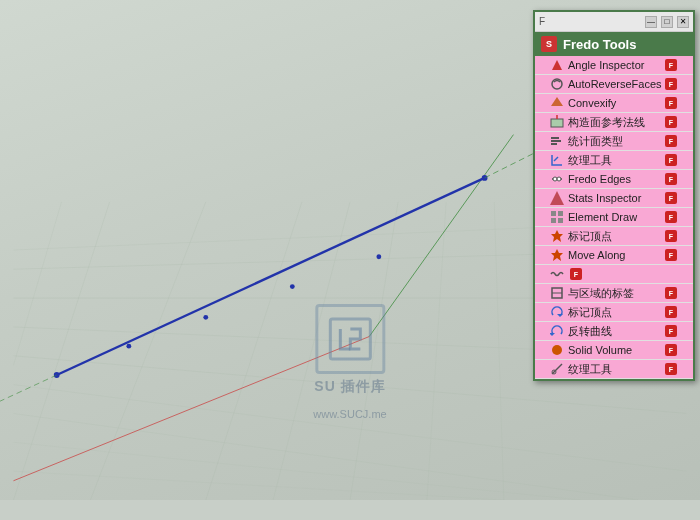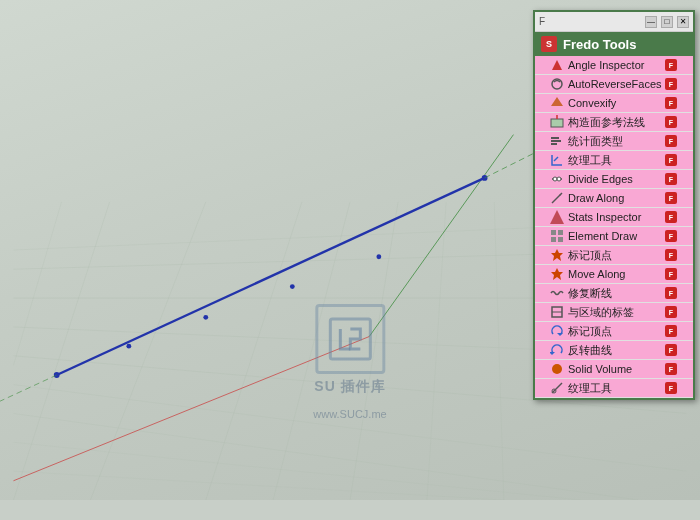--- a/index.html
+++ b/index.html
@@ -307,36 +307,21 @@
         </div>
       </div>
       <div class="menu-item">
         <div class="menu-item-icon">
           <svg width="14" height="14" viewBox="0 0 14 14">
             <line x1="2" y1="7" x2="12" y2="7" stroke="#555" stroke-width="1.5"></line>
             <circle cx="5" cy="7" r="2" fill="white" stroke="#555" stroke-width="1"></circle>
             <circle cx="9" cy="7" r="2" fill="white" stroke="#555" stroke-width="1"></circle>
           </svg>
         </div>
-        <span class="menu-item-label">Divide Edges</span>
-        <div class="menu-item-badge">
-          <svg width="14" height="14" viewBox="0 0 14 14">
-    <rect x="1" y="1" width="12" height="12" rx="2" fill="#cc2222"></rect>
-    <text x="7" y="10" text-anchor="middle" fill="white" font-size="7" font-weight="bold">F</text>
-  </svg>
-        </div>
-      </div>
-      <div class="menu-item">
-        <div class="menu-item-icon">
-          <svg width="14" height="14" viewBox="0 0 14 14">
-            <line x1="2" y1="12" x2="12" y2="2" stroke="#555" stroke-width="1.5"></line>
-            <polygon points="12,2 9,4 10,5" fill="#555"></polygon>
-          </svg>
-        </div>
-        <span class="menu-item-label">Draw Along</span>
+        <span class="menu-item-label">Fredo Edges</span>
         <div class="menu-item-badge">
           <svg width="14" height="14" viewBox="0 0 14 14">
     <rect x="1" y="1" width="12" height="12" rx="2" fill="#cc2222"></rect>
     <text x="7" y="10" text-anchor="middle" fill="white" font-size="7" font-weight="bold">F</text>
   </svg>
         </div>
       </div>
       <div class="menu-item">
         <div class="menu-item-icon">
           <svg width="14" height="14" viewBox="0 0 14 14">
@@ -395,21 +380,20 @@
     <text x="7" y="10" text-anchor="middle" fill="white" font-size="7" font-weight="bold">F</text>
   </svg>
         </div>
       </div>
       <div class="menu-item">
         <div class="menu-item-icon">
           <svg width="14" height="14" viewBox="0 0 14 14">
             <path d="M1,7 Q3,4 5,7 Q7,10 9,7 Q11,4 13,7" fill="none" stroke="#555" stroke-width="1.5"></path>
           </svg>
         </div>
-        <span class="menu-item-label">修复断线</span>
         <div class="menu-item-badge">
           <svg width="14" height="14" viewBox="0 0 14 14">
     <rect x="1" y="1" width="12" height="12" rx="2" fill="#cc2222"></rect>
     <text x="7" y="10" text-anchor="middle" fill="white" font-size="7" font-weight="bold">F</text>
   </svg>
         </div>
       </div>
       <div class="menu-item">
         <div class="menu-item-icon">
           <svg width="14" height="14" viewBox="0 0 14 14">

